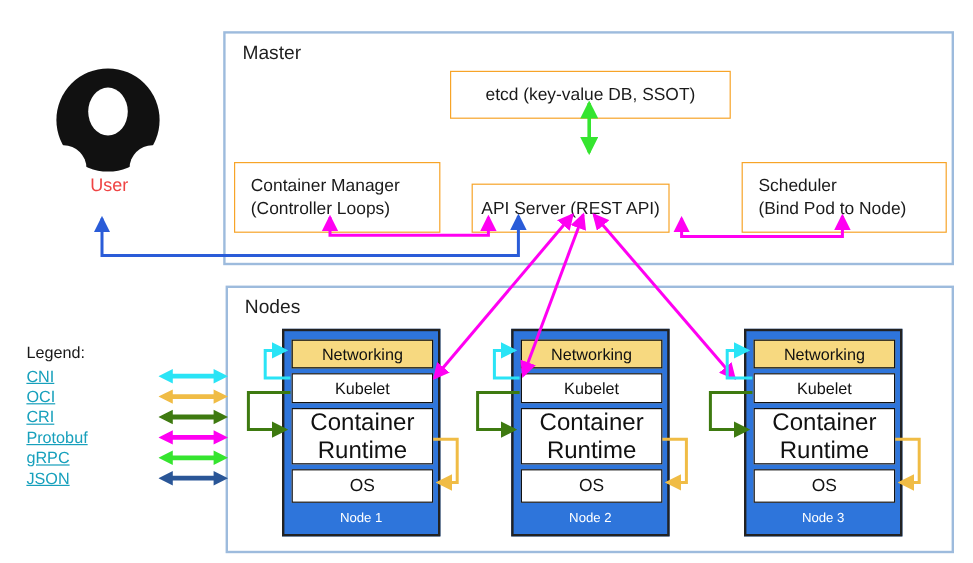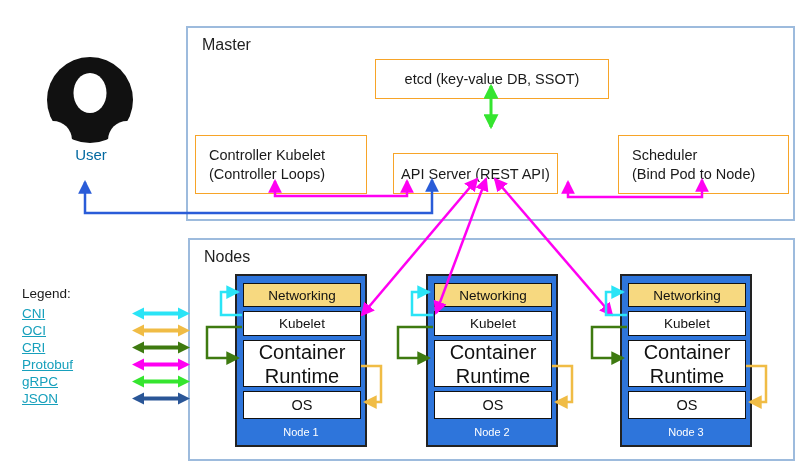--- a/index.html
+++ b/index.html
@@ -39,21 +39,21 @@
   .node-networking { top: 7px; height: 24px; background: #F7D980; }
   .node-kubelet { top: 35px; height: 25px; }
   .node-runtime { top: 64px; height: 47px; line-height: 1.2; font-size: 20px; padding: 0 14px; }
   .node-os { top: 115px; height: 28px; font-size: 14.5px; }
   .node-label {
     position: absolute; left: 0; right: 0; bottom: 7px; text-align: center;
     color: #ffffff; font-size: 11px;
   }
 
   
-  .user-label { position: absolute; font-size: 15px; color: #0369a1; text-align: center; width: 60px; }
+  .user-label { position: absolute; font-size: 15px; color: #ef4444; text-align: center; width: 60px; }
 
   
   .legend { position: absolute; left: 22px; top: 286px; }
   .legend-title { font-size: 13.5px; color: #1a1a1a; margin-bottom: 4px; }
   .legend-row { display: flex; align-items: center; height: 17px; gap: 48px; }
   .legend-link {
     display: inline-block; width: 62px; font-size: 13.5px; color: #17A0BC;
     text-decoration: underline; cursor: pointer;
   }
   .legend-swatch { display: inline-block; }
@@ -75,21 +75,21 @@
 
   <div class="container-box" style="left:186px; top:26px; width:609px; height:195px;">
     <div class="container-title">Master</div>
   </div>
 
   <div class="component-box centered" style="left:375px; top:39px; width:234px; height:40px;">
     <span>etcd (key-value DB, SSOT)</span>
   </div>
 
   <div class="component-box two-line" style="left:195px; top:115px; width:172px; height:59px;">
-    <span>Controller Kubelet</span>
+    <span>Container Manager</span>
     <span>(Controller Loops)</span>
   </div>
 
   <div class="component-box centered" style="left:393px; top:133px; width:165px; height:41px;">
     <span>API Server (REST API)</span>
   </div>
 
   <div class="component-box two-line" style="left:618px; top:115px; width:171px; height:59px;">
     <span>Scheduler</span>
     <span>(Bind Pod to Node)</span>

